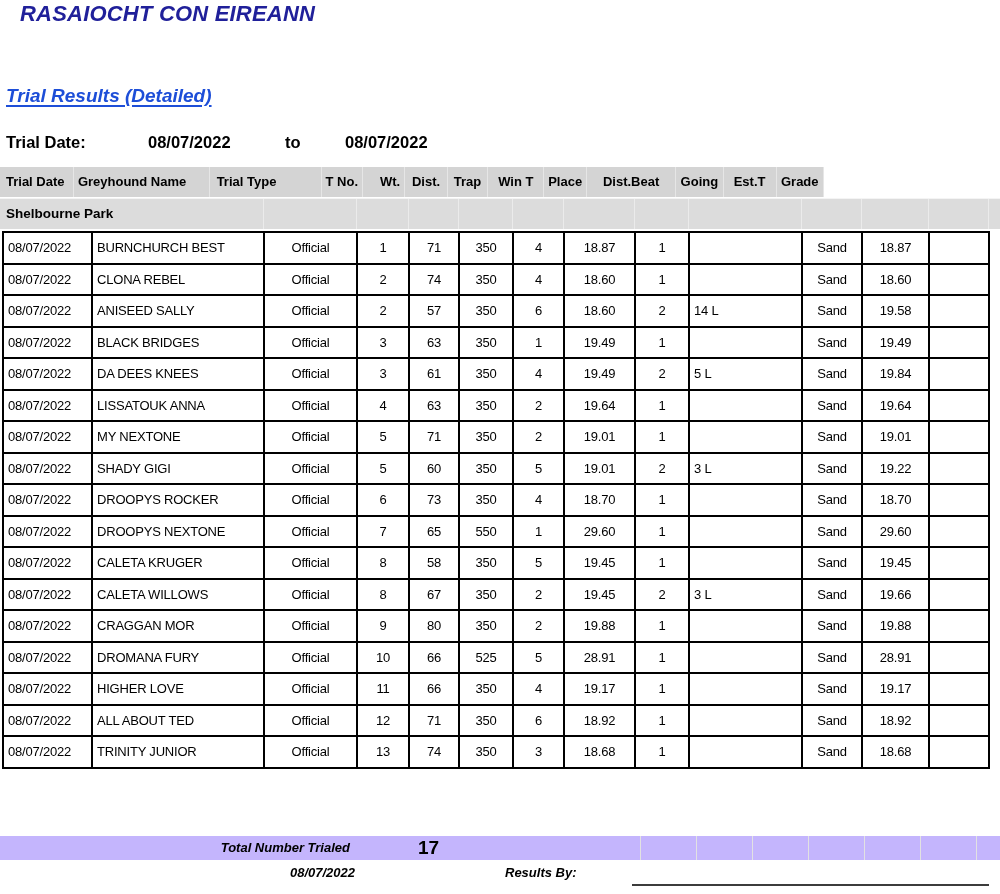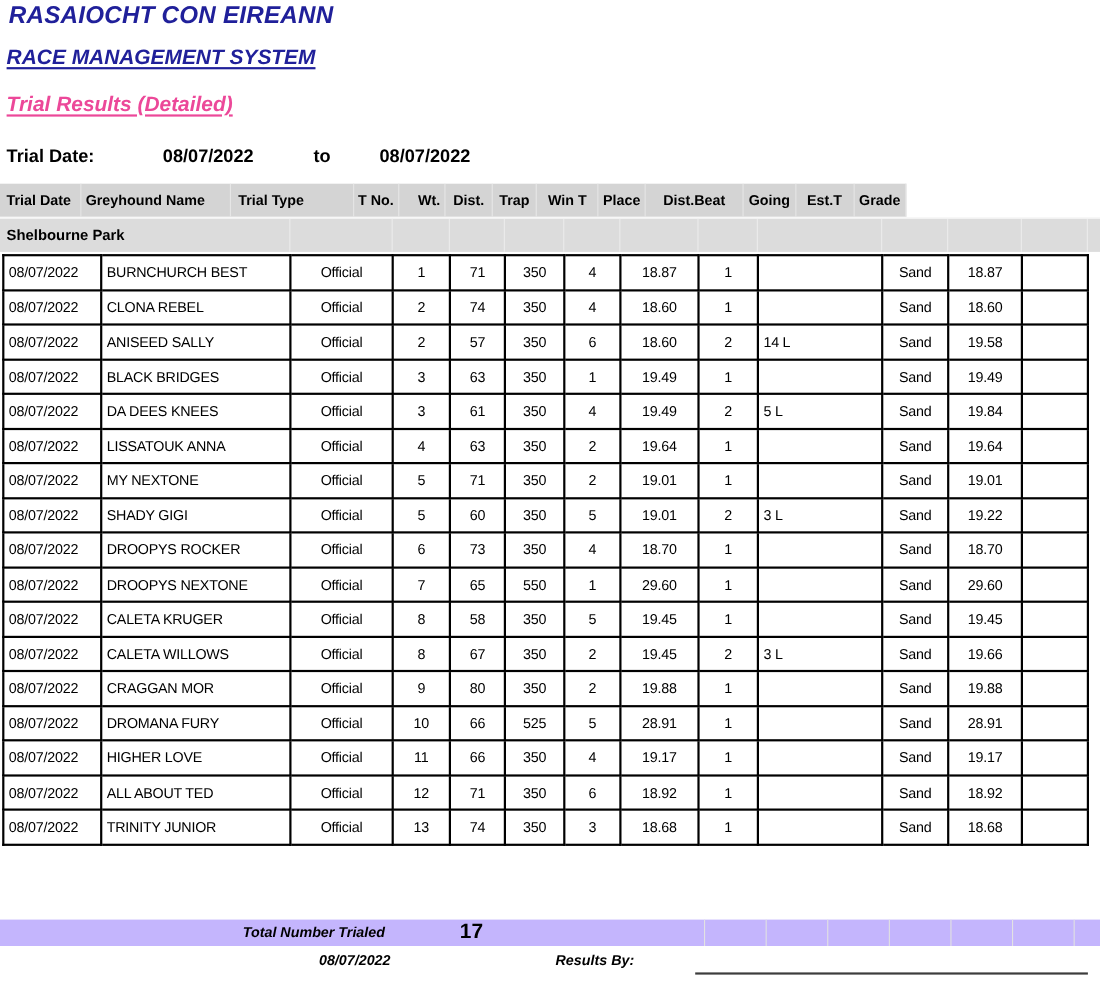--- a/index.html
+++ b/index.html
@@ -1,23 +1,23 @@
 <!DOCTYPE html>
 <html><head>
 <meta charset="utf-8">
 <style>
   html,body{margin:0;padding:0;background:#ffffff;}
   .page{
     position:relative;width:1000px;height:894px;background:#fff;overflow:hidden;
     font-family:"Liberation Sans","DejaVu Sans",sans-serif;color:#000;
   }
   
-  .t1{position:absolute;left:8px;top:1px;font-size:22px;font-weight:bold;font-style:italic;color:#20209a;letter-spacing:.2px;}
+  .t1{position:absolute;left:20px;top:1px;font-size:22px;font-weight:bold;font-style:italic;color:#20209a;letter-spacing:.2px;}
   .t2{position:absolute;left:6px;top:42px;font-size:19px;font-weight:bold;font-style:italic;color:#20209a;text-decoration:underline;text-decoration-thickness:2px;text-underline-offset:3px;}
-  .t3{position:absolute;left:6px;top:85px;font-size:19px;font-weight:bold;font-style:italic;color:#ec4899;text-decoration:underline;text-decoration-thickness:2px;text-underline-offset:3px;}
+  .t3{position:absolute;left:6px;top:85px;font-size:19px;font-weight:bold;font-style:italic;color:#1d4ed8;text-decoration:underline;text-decoration-thickness:2px;text-underline-offset:3px;}
   
   .daterow{position:absolute;left:0;top:133px;width:1000px;height:22px;font-size:16.5px;font-weight:bold;}
   .daterow span{position:absolute;top:0;white-space:nowrap;}
   .dl{left:6px;}  .d1{left:148px;} .dto{left:285px;} .d2{left:345px;}
   
   .thead{position:absolute;left:0;top:167px;width:824px;height:30px;background:#d4d4d4;display:flex;align-items:center;padding-left:2px;box-sizing:border-box;}
   .hcell{height:30px;line-height:30px;font-size:13px;font-weight:bold;box-sizing:border-box;border-left:1px solid #e6e6e6;white-space:nowrap;overflow:visible;}
   .hcell:first-child{border-left:none;}
   .hcell.al{text-align:left;padding-left:4px;}
   .hcell.ac{text-align:center;}
@@ -43,21 +43,20 @@
   .fdate{position:absolute;left:230px;top:865px;width:185px;text-align:center;font-size:13px;font-weight:bold;font-style:italic;}
   .fappr{position:absolute;left:505px;top:865px;font-size:13px;font-weight:bold;font-style:italic;}
   .sig{position:absolute;left:632px;top:884px;width:357px;height:0;border-top:2px solid #3c3c3c;}
 </style>
 </head>
 <body>
 
 <div class="page">
 
   <div class="t1">RASAIOCHT CON EIREANN</div>
-  <div class="t2">RACE MANAGEMENT SYSTEM</div>
   <div class="t3">Trial Results (Detailed)</div>
 
   <div class="daterow">
     <span class="dl">Trial Date:</span>
     <span class="d1">08/07/2022</span>
     <span class="dto">to</span>
     <span class="d2">08/07/2022</span>
   </div>
 
   <div class="thead">

